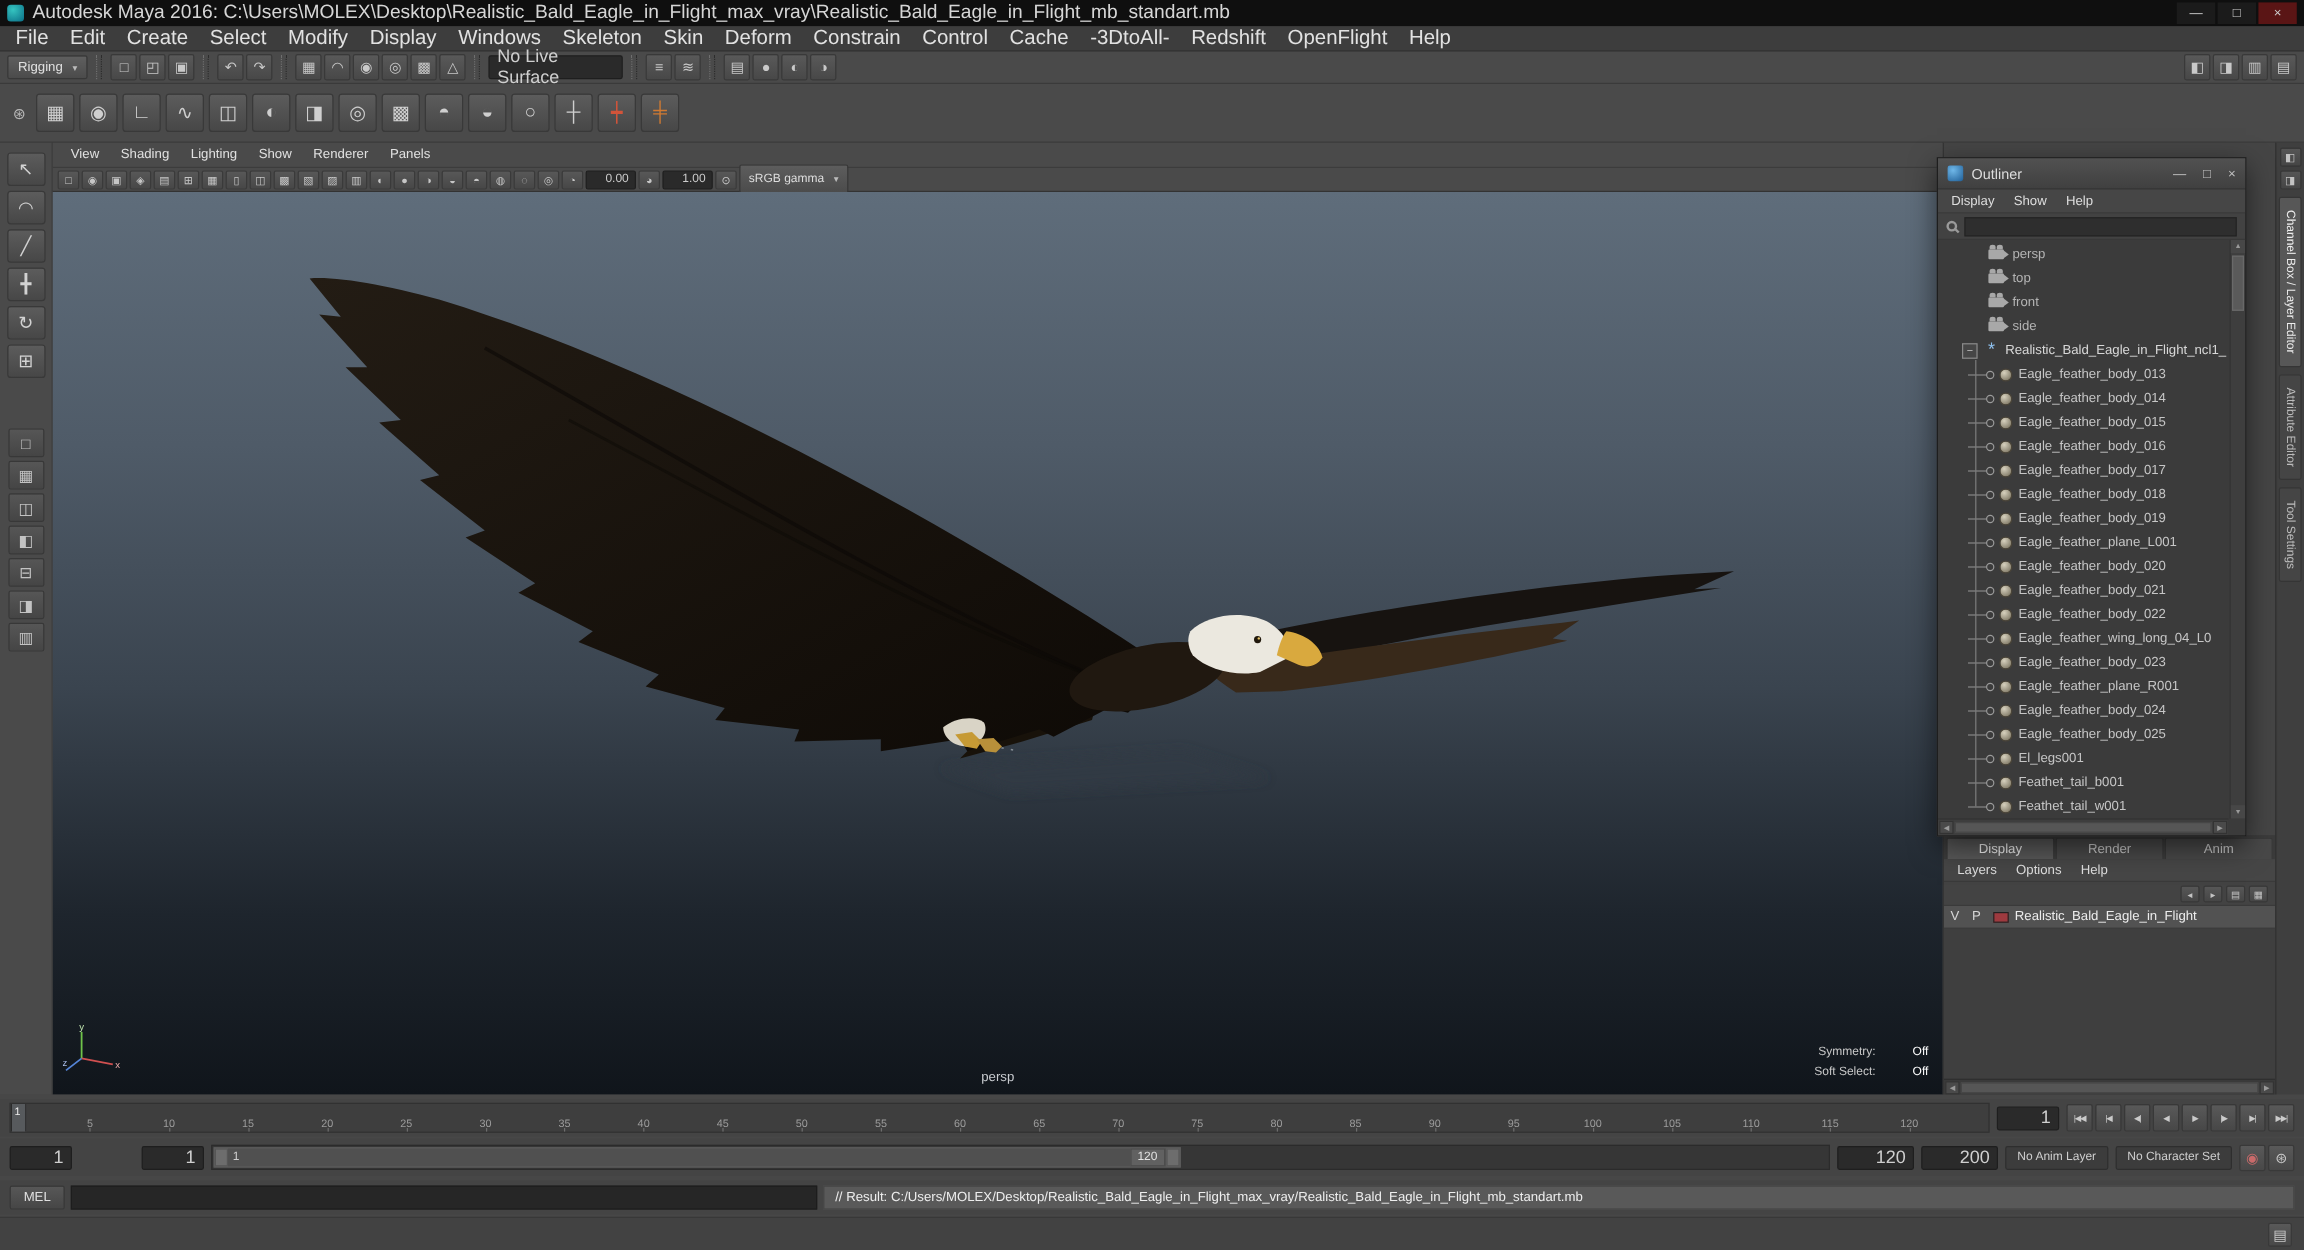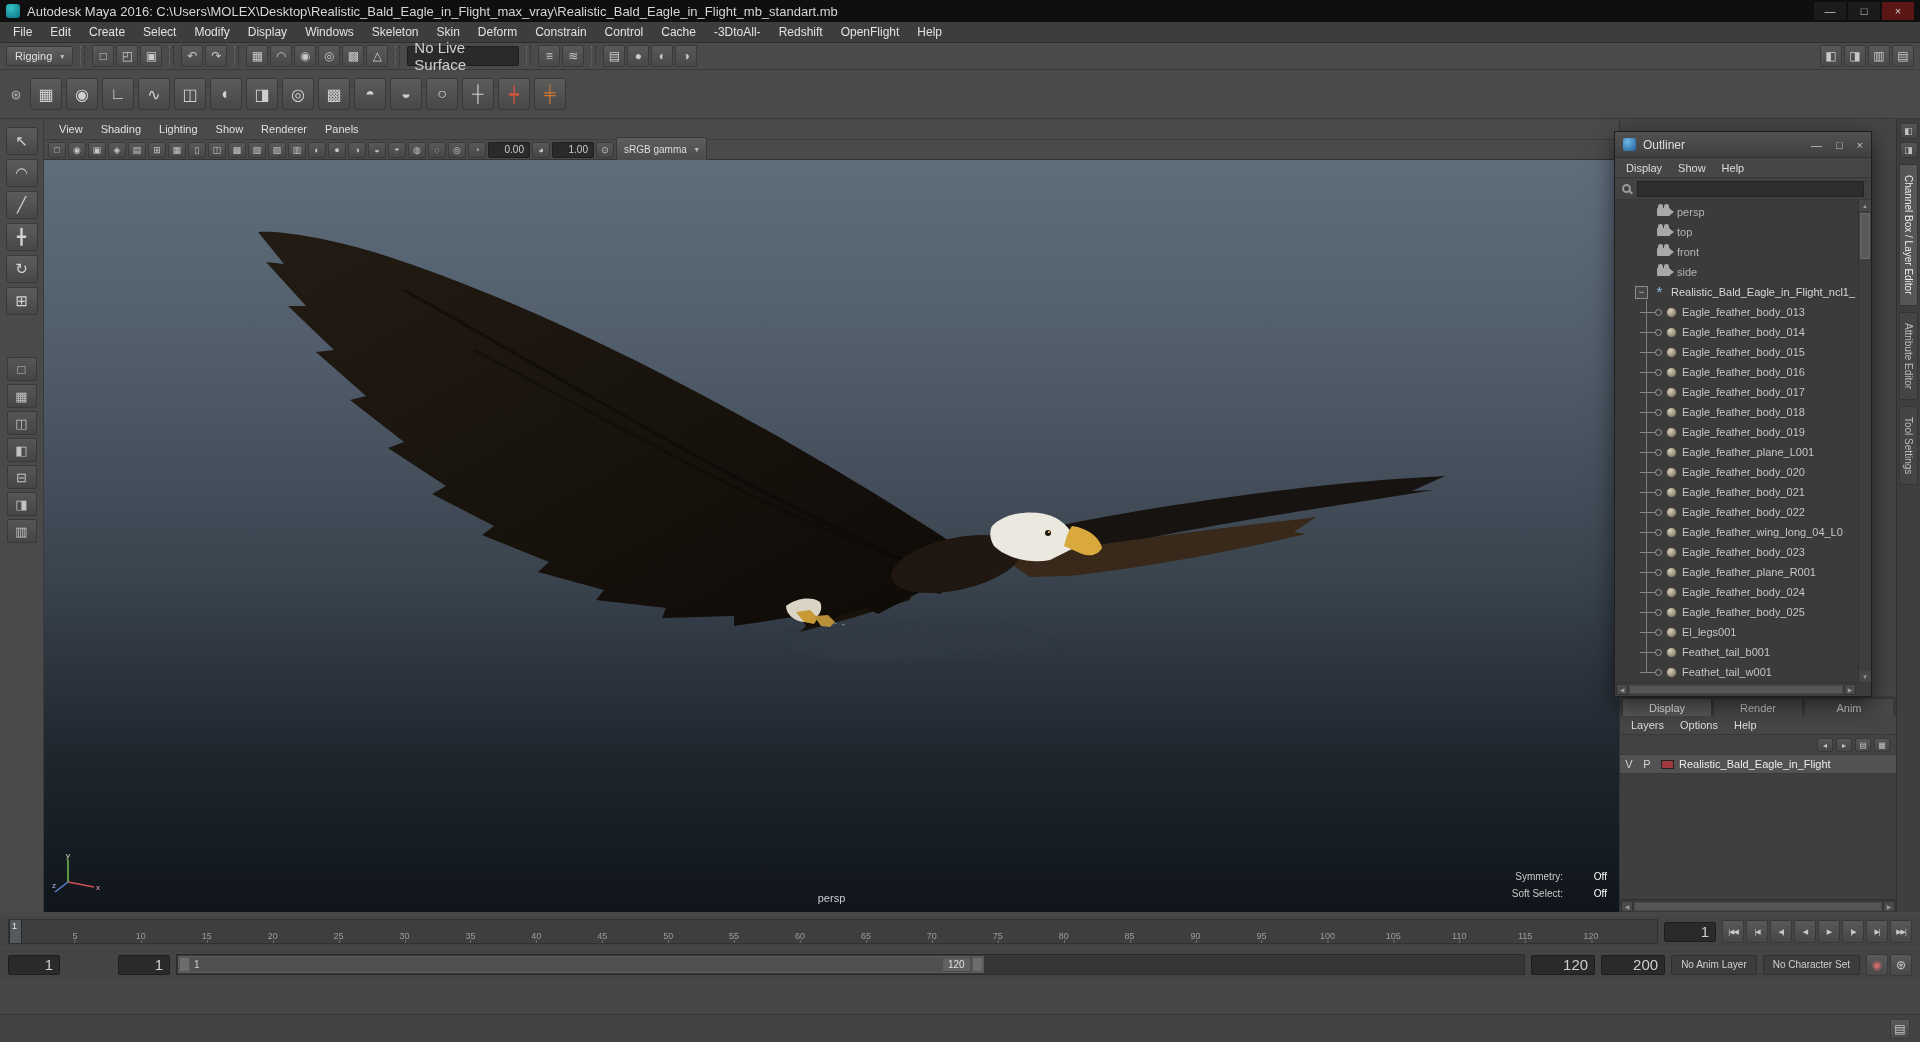--- a/index.html
+++ b/index.html
@@ -3,28 +3,28 @@
 <meta charset="utf-8">
 <style>
   *{box-sizing:border-box;margin:0;padding:0;user-select:none;}
   html,body{width:1920px;height:1042px;overflow:hidden;}
   body{font-family:"Liberation Sans",sans-serif;background:#474747;color:#ddd;}
   #app{position:relative;width:1920px;height:1042px;background:#474747;}
 
   
   #titlebar{position:absolute;left:0;top:0;width:1920px;height:22px;background:#0f0f0f;display:flex;align-items:center;gap:7px;padding:0 6px;}
   .app-icon{width:14px;height:14px;border-radius:3px;background:radial-gradient(circle at 35% 30%,#35c4c0,#0a6e86);}
-  .win-title{font-size:13px;color:#d6d6d6;white-space:nowrap;}
+  .win-title{font-size:16px;color:#d6d6d6;white-space:nowrap;}
   .win-controls{margin-left:auto;display:flex;gap:2px;}
   .win-btn{width:32px;height:18px;display:flex;align-items:center;justify-content:center;color:#cfcfcf;font-size:11px;background:#1b1b1b;}
   .win-btn.close{background:#5a1515;}
 
   
   #menubar{position:absolute;left:0;top:22px;width:1920px;height:21px;background:#3d3d3d;border-bottom:1px solid #2f2f2f;display:flex;align-items:center;padding-left:4px;}
-  .menu-item{padding:2px 9px;font-size:12px;color:#e2e2e2;}
+  .menu-item{padding:2px 9px;font-size:17px;color:#e2e2e2;}
 
   
   #statusline{position:absolute;left:0;top:43px;width:1920px;height:27px;background:#4a4a4a;border-bottom:1px solid #3a3a3a;display:flex;align-items:center;gap:3px;padding:0 6px;}
   .dropdown{display:flex;align-items:center;gap:8px;height:20px;padding:0 8px;background:linear-gradient(#5f5f5f,#4b4b4b);border:1px solid #383838;border-radius:2px;font-size:11px;color:#e0e0e0;}
   .dd-arrow{font-size:8px;color:#bbb;}
   .igroup{display:flex;gap:2px;align-items:center;}
   .ibox{width:22px;height:22px;display:flex;align-items:center;justify-content:center;background:linear-gradient(#595959,#484848);border:1px solid #393939;border-radius:2px;color:#c9c9c9;font-size:12px;}
   .vsep{width:5px;height:20px;border-left:1px dotted #6f6f6f;border-right:1px dotted #2c2c2c;margin:0 4px;}
   .field{background:#2a2a2a;border:1px solid #1e1e1e;color:#cfcfcf;border-radius:2px;font-size:15px;display:flex;align-items:center;height:20px;padding:0 6px;}
   .spacer{flex:1;}
@@ -682,18 +682,23 @@
     <div class="field rs-field" style="width:64px;">200</div>
     <div class="rs-dd">No Anim Layer</div>
     <div class="rs-dd">No Character Set</div>
     <div class="igroup">
 
     <span class="ibox" style="color: rgb(201, 106, 106);">◉</span>
         <span class="ibox" style="color: rgb(201, 201, 201);">⊛</span>
       </div>
   </div>
 
+  <div id="cmd-row">
+    <span class="mel-btn">MEL</span>
+    <input class="cmd-input" value="" style="">
+    <div class="cmd-result">// Result: C:/Users/MOLEX/Desktop/Realistic_Bald_Eagle_in_Flight_max_vray/Realistic_Bald_Eagle_in_Flight_mb_standart.mb</div>
+  </div>
 
   <div id="help-row">
     <span class="ibox" style="width:20px;height:20px;">▤</span>
   </div>
 
 </div>
 
 </body></html>

